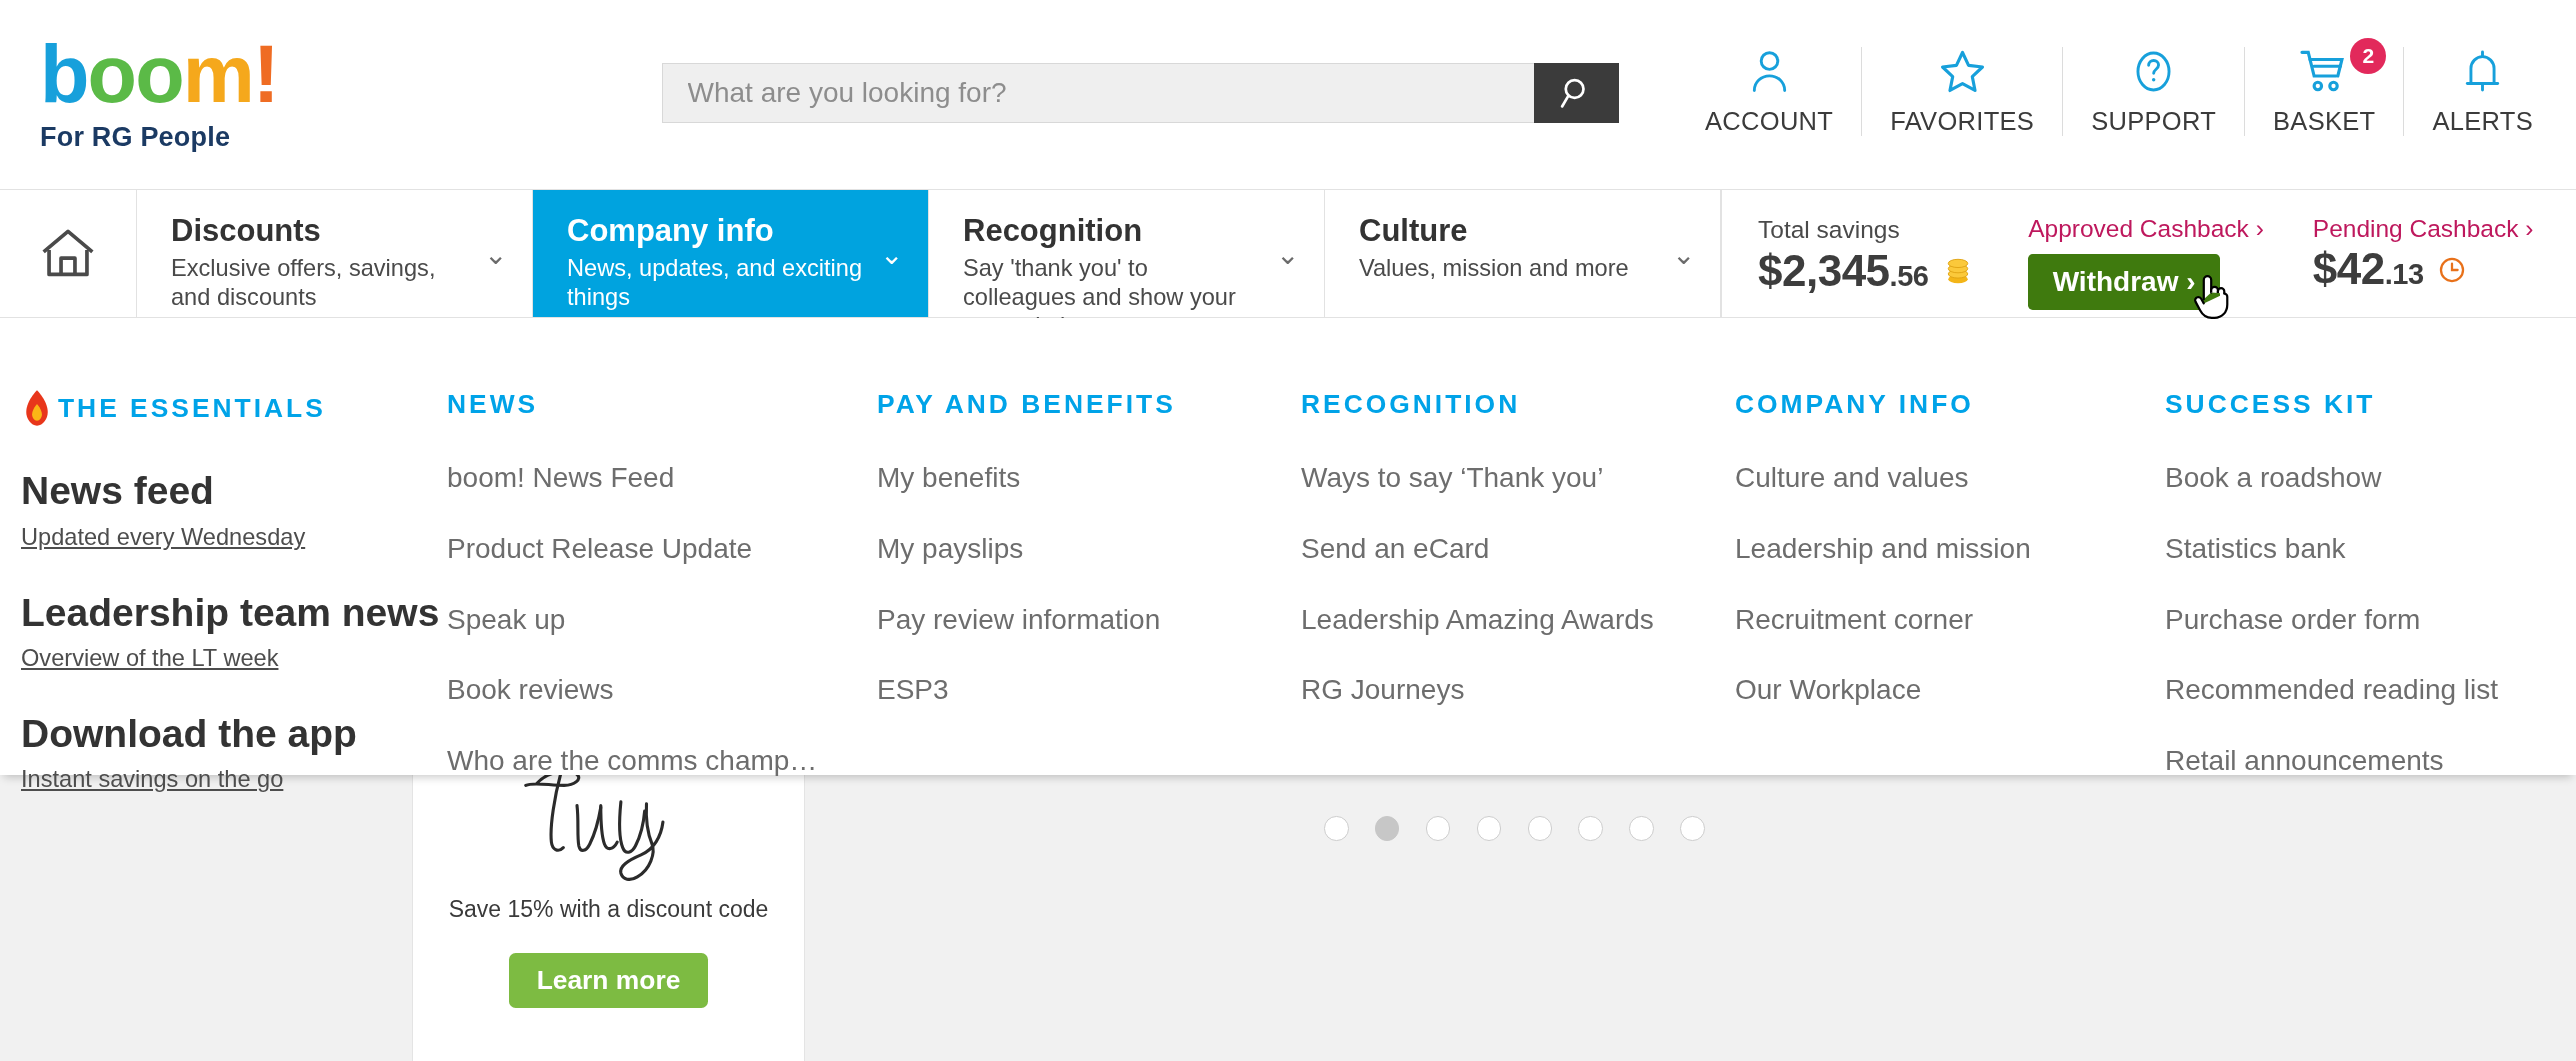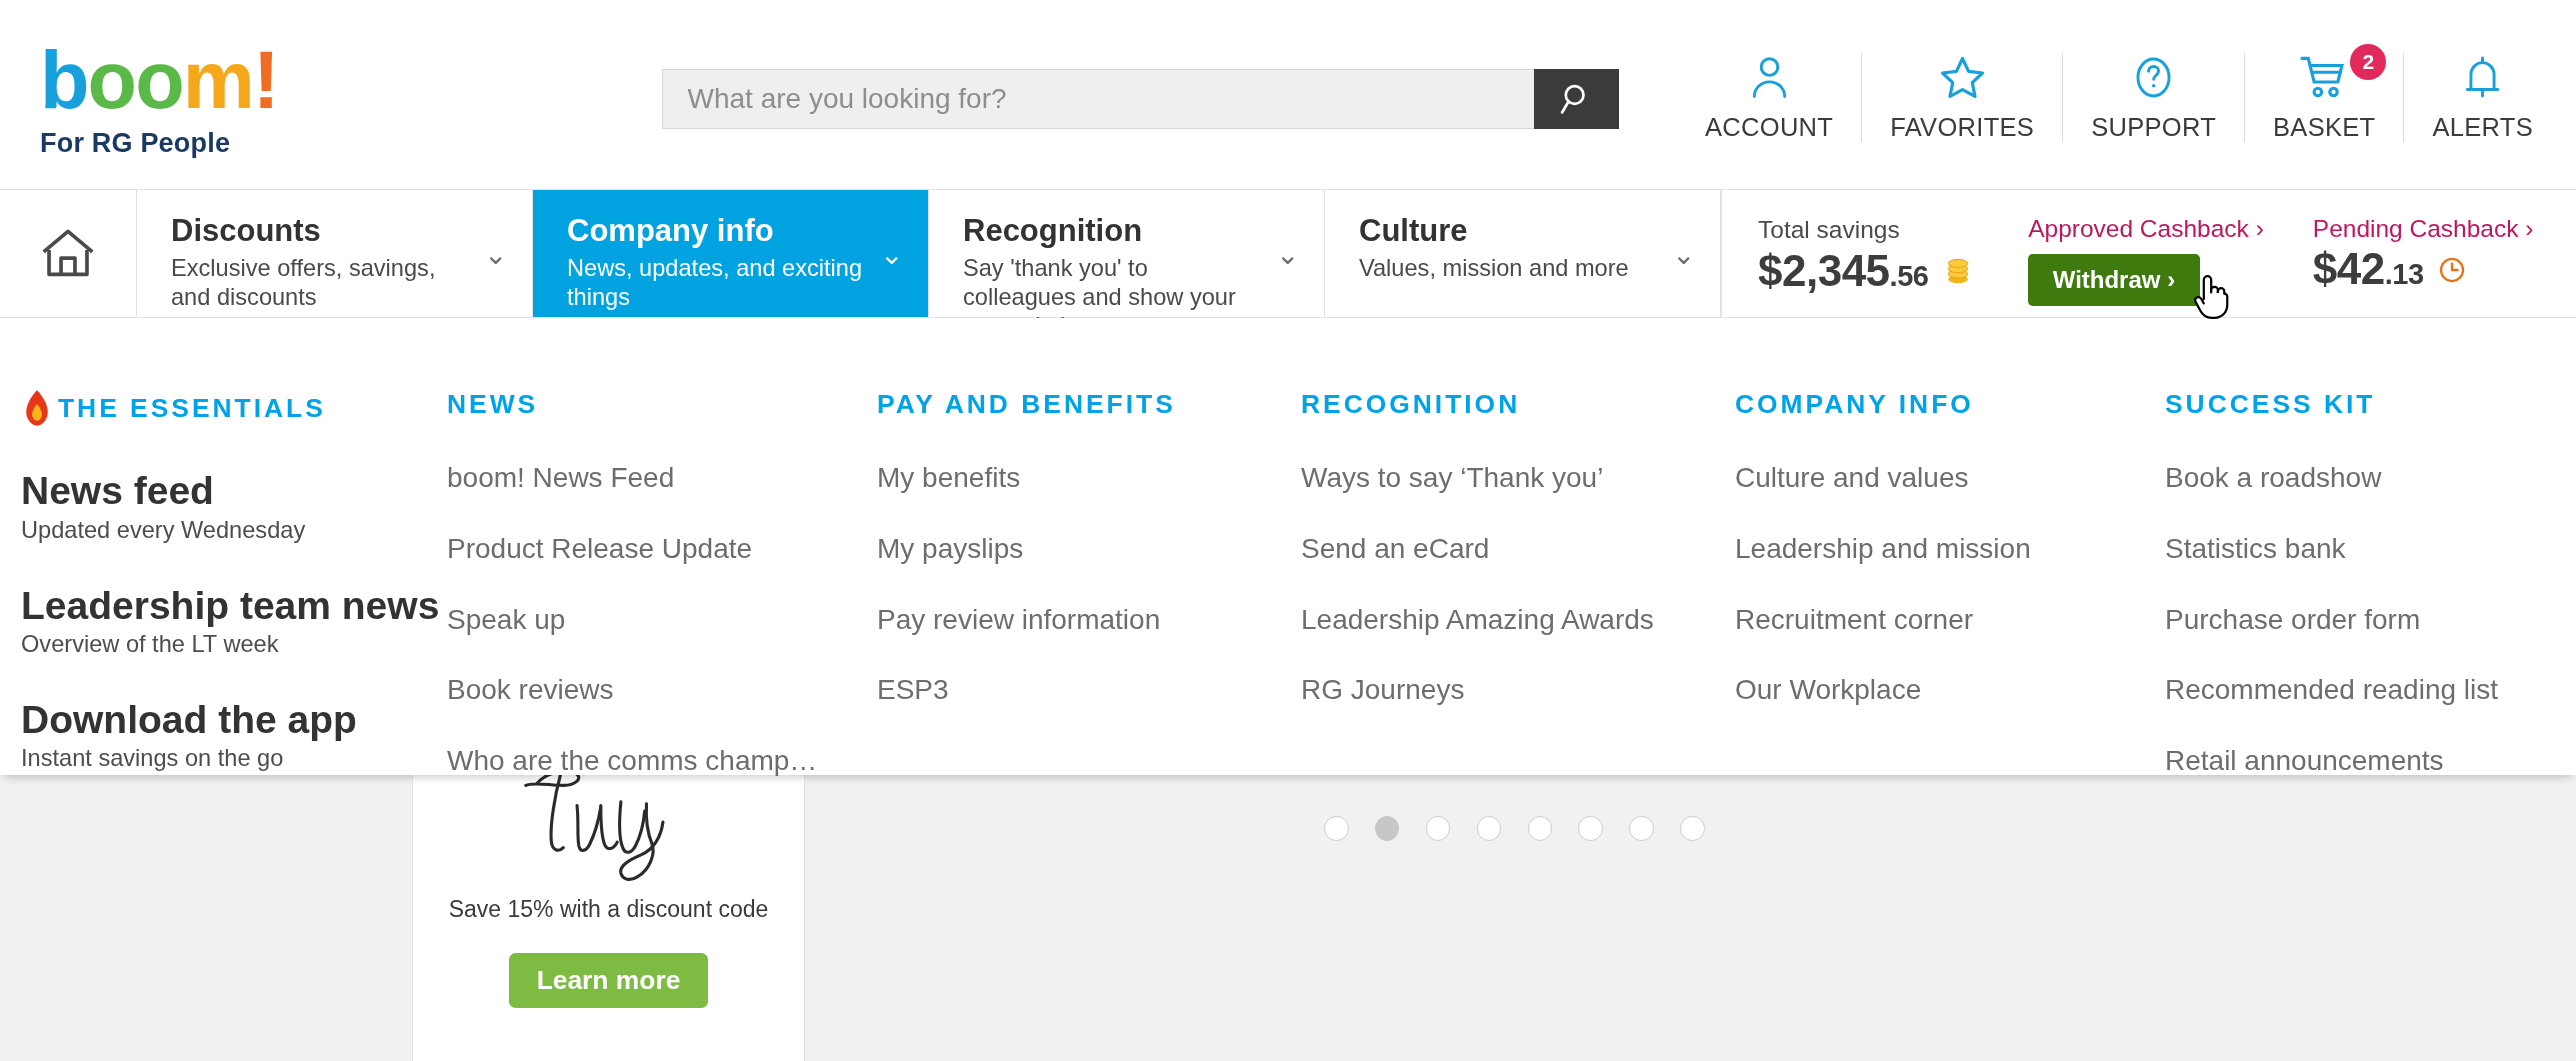--- a/index.html
+++ b/index.html
@@ -6,21 +6,21 @@
   html, body {
     width: 2576px; height: 1062px;
     font-family: "Liberation Sans", sans-serif;
     background: #ffffff;
     overflow: hidden;
   }
   #root { position: relative; width: 2576px; height: 1062px; }
 
   
   .header {
-    position: absolute; left: 0; top: 8px; width: 2576px; height: 189px;
+    position: absolute; left: 0; top: 2px; width: 2576px; height: 189px;
     background: #ffffff;
     display: flex; align-items: flex-start;
   }
   .logo-wrap { position: absolute; left: 40px; top: 34px; width: 302px; }
   .logo-word { font-size: 81px; font-weight: 700; line-height: 0.95; letter-spacing: -1.9px; }
   .logo-word .l-b { color: #17A0DB; }
   .logo-word .l-o1 { color: #5BBA47; }
   .logo-word .l-o2 { color: #5BBA47; }
   .logo-word .l-m { color: #F5A81C; }
   .logo-word .l-x { color: #EF6C23; }
@@ -108,21 +108,21 @@
   .sav-amount { margin-top: 1.9px; font-size: 44px; font-weight: 700; color: #3d3d3d; letter-spacing: -0.5px; }
   .sav-amount .cents { font-size: 29px; font-weight: 700; }
   .sav-amount .mini { margin-left: 7.5px; font-size: 28px; }
   .cb-block { padding-right: 41px; position: relative; }
   .cb-link { font-size: 24.5px; color: #be185d; cursor: pointer; white-space: nowrap; }
   .withdraw {
     margin-top: 11.3px;
     background: #3F7A0E; color: #ffffff;
     border: none; border-radius: 4.7px;
     padding: 12.3px 24.5px;
-    font-size: 24px; font-weight: 700;
+    font-size: 28px; font-weight: 700;
     font-family: "Liberation Sans", sans-serif;
     cursor: pointer; white-space: nowrap;
   }
   .cursor-hand {
     position: absolute; left: 2189px; top: 270px;
     width: 43px; height: 53px; pointer-events: none; z-index: 50;
   }
 
   
   .megamenu {
@@ -143,21 +143,21 @@
   .mm-head {
     font-size: 26.4px; font-weight: 700; color: #00A3E8;
     letter-spacing: 3px; text-transform: uppercase;
     display: flex; align-items: center; gap: 5px;
     margin-bottom: 41px;
   }
   .flame { width: 32px; height: 38px; flex: 0 0 auto; }
 
   .ess-item { margin-bottom: 38px; cursor: pointer; }
   .ess-title { font-size: 39px; font-weight: 700; color: #333333; line-height: 1.2; }
-  .ess-sub { margin-top: 1px; font-size: 23.6px; color: #4d4d4d; line-height: 1.2; }
+  .ess-sub { margin-top: 8px; font-size: 23.6px; color: #4d4d4d; line-height: 1.2; text-decoration: underline; }
 
   .mm-link {
     display: block; font-size: 28px; color: #6d6d6d;
     line-height: 1.2; margin-bottom: 37px; cursor: pointer;
     white-space: nowrap;
   }
 
   
   .content {
     position: absolute; left: 0; top: 775px; width: 2576px; height: 287px;

